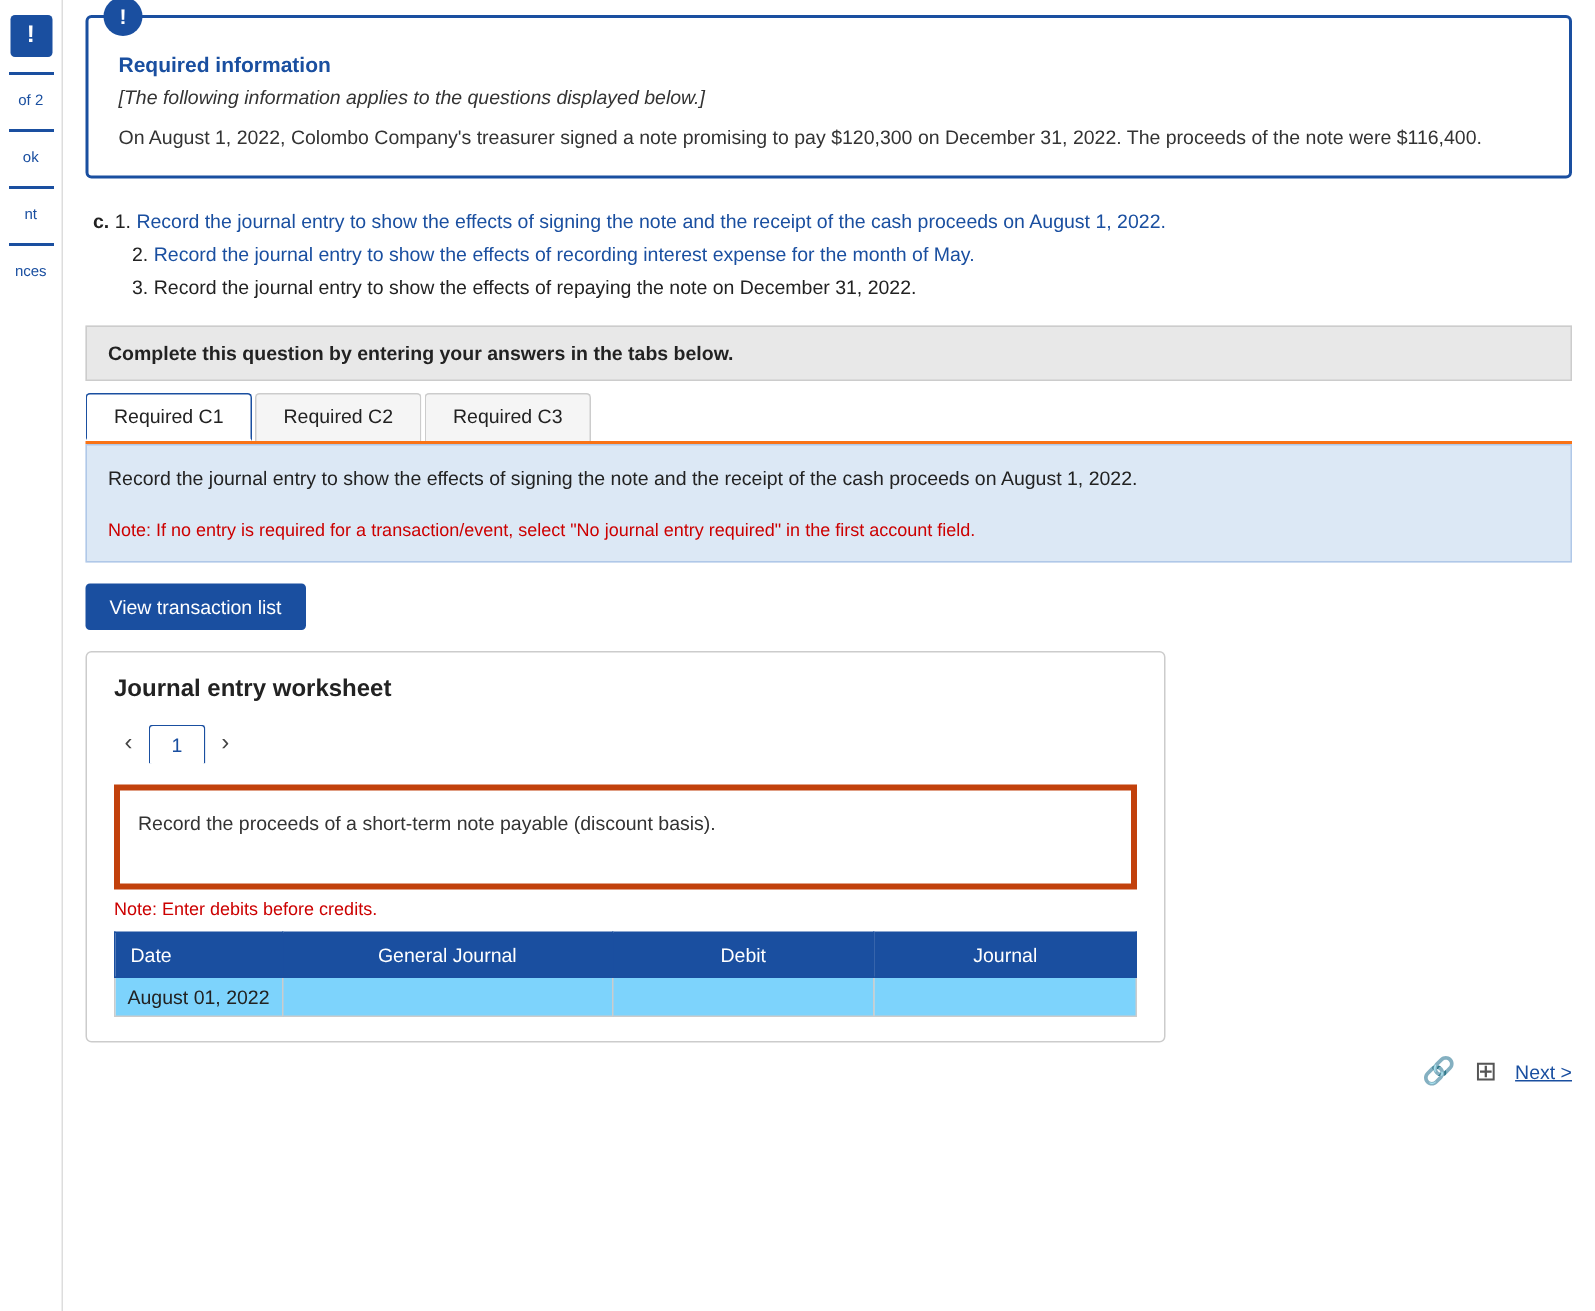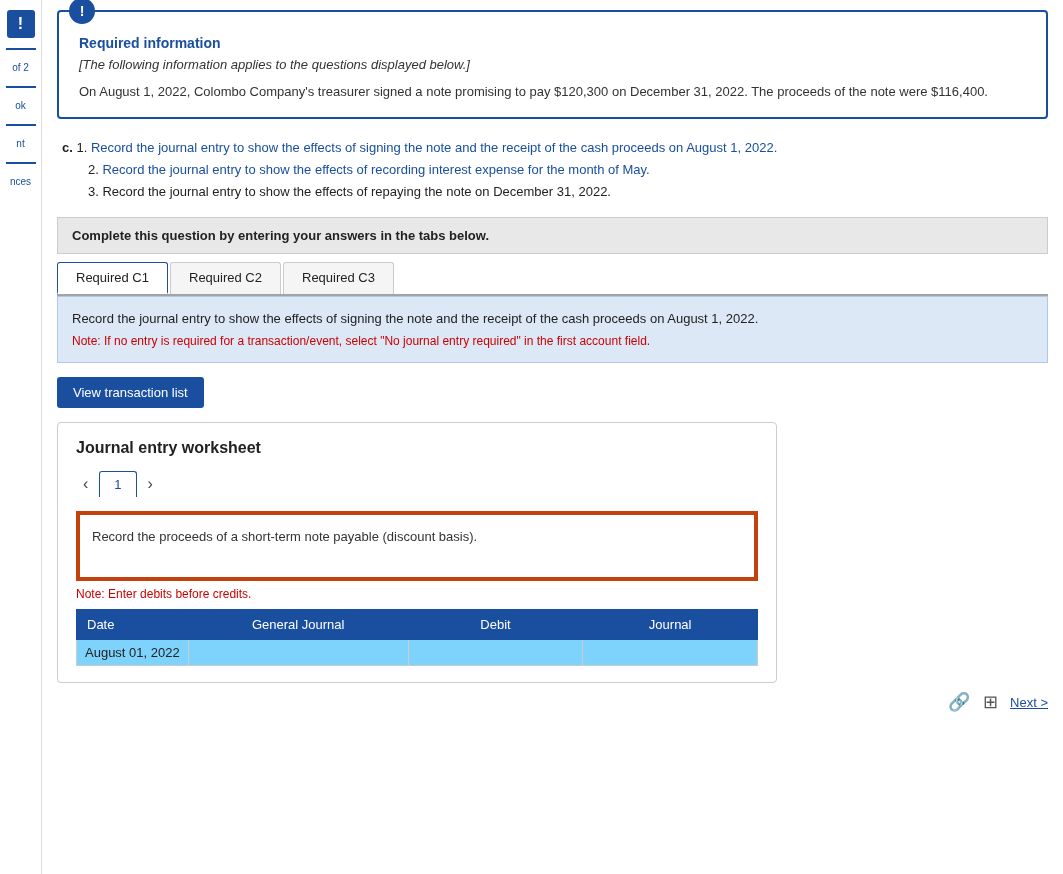--- a/index.html
+++ b/index.html
@@ -131,21 +131,21 @@
       padding: 10px 14px;
       font-weight: bold;
       font-size: 13px;
       margin-bottom: 0;
       border: 1px solid #ccc;
     }
 
     
     .tabs-container {
       display: flex;
-      border-bottom: 2px solid #a3a3a3;
+      border-bottom: 2px solid #f97316;
       margin-top: 8px;
     }
 
     .tab {
       padding: 7px 18px;
       border: 1px solid #ccc;
       border-bottom: none;
       cursor: pointer;
       background: #f5f5f5;
       font-size: 13px;
@@ -168,21 +168,21 @@
       padding: 12px 14px;
       margin-top: 0;
       margin-bottom: 14px;
       font-size: 13px;
       line-height: 1.5;
     }
 
     .blue-info-area .red-note {
       color: #cc0000;
       font-size: 12px;
-      margin-top: 4px;
+      margin-top: 16px;
     }
 
     
     .btn-blue {
       background: #1a4fa0;
       color: white;
       border: none;
       padding: 8px 16px;
       cursor: pointer;
       font-size: 13px;

